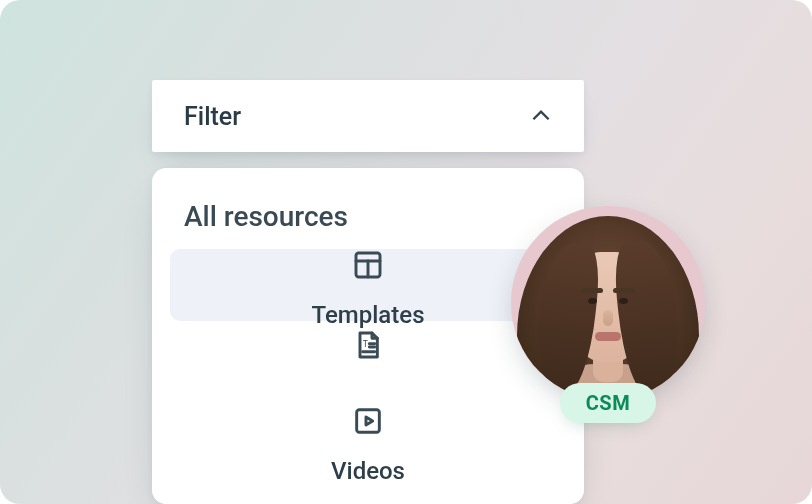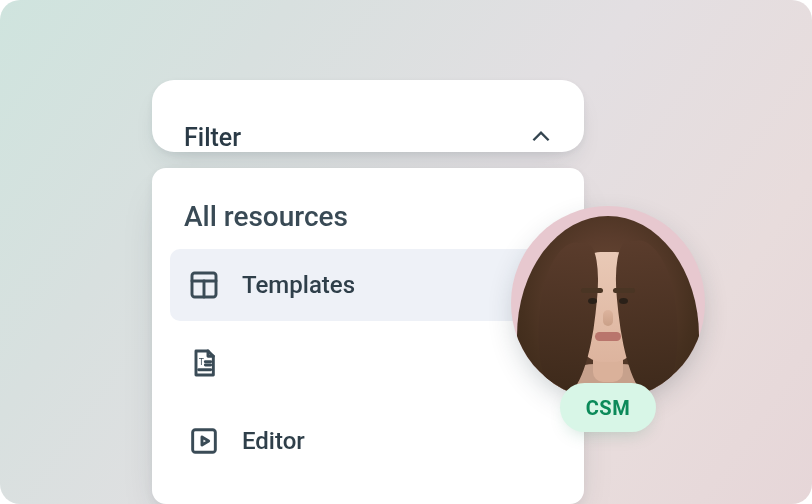--- a/index.html
+++ b/index.html
@@ -10,22 +10,22 @@
     border-radius: 20px;
     position: relative;
   }
 
   
   .filter-card {
     position: absolute;
     left: 152px; top: 80px;
     width: 432px; height: 72px;
     background: #fff;
-    border-radius: 22px;
-    display: flex; align-items: flex-end; justify-content: space-between;
+    border-radius: 2px;
+    display: flex; align-items: center; justify-content: space-between;
     padding: 0 28px 0 32px;
     box-shadow: 0 14px 28px -12px rgba(30,50,60,.18), 0 2px 6px rgba(30,50,60,.06);
   }
   .filter-label { font-size: 25px; font-weight: 500; color: #2a3a46; }
   .chev { width: 30px; height: 30px; display:flex; align-items:center; justify-content:center; }
   .chev svg { width: 26px; height: 26px; stroke: #33444f; stroke-width: 2.2; fill: none; }
 
   
   .list-card {
     position: absolute;
@@ -40,20 +40,21 @@
     font-size: 28px; font-weight: 500; color: #394a55;
     padding: 10px 12px 10px 14px;
   }
   .item-row {
     display:flex; align-items:center; gap: 20px;
     height: 72px;
     border-radius: 10px;
     padding: 0 16px;
     margin-top: 6px;
     cursor: pointer;
+    flex-direction: column;
   }
   .item-row.selected { background: #eef1f7; }
   .item-icon { width: 36px; height: 36px; display:flex; align-items:center; justify-content:center; }
   .item-icon svg { width: 32px; height: 32px; stroke: #3a4b56; stroke-width: 2.2; fill: none; stroke-linejoin: round; stroke-linecap: round; }
   .item-label { font-size: 24px; font-weight: 500; color: #2f3f4a; }
 
   
   .avatar-wrap {
     position: absolute;
     left: 511px; top: 206px;
@@ -111,21 +112,21 @@
     position:absolute; top: 104px; left: 92px; width: 10px; height: 16px;
     background: linear-gradient(#dcb39d,#caa088); border-radius: 6px;
   }
   .avatar .lips {
     position:absolute; top: 126px; left: 84px; width: 26px; height: 9px;
     background:#b9756c; border-radius: 8px;
   }
 
   .badge {
     position:absolute; left: 560px; top: 383px;
-    min-width: 96px; height: 49px;
+    min-width: 96px; height: 40px;
     padding: 0 20px;
     background: #d8f6e7;
     color: #0c8a5a;
     font-weight: 700; font-size: 20px; letter-spacing: .5px;
     border-radius: 999px;
     display:flex; align-items:center; justify-content:center;
     box-shadow: 0 8px 18px -8px rgba(20,120,80,.25);
   }
 </style>
 </head>
@@ -169,21 +170,21 @@
       </span>
     </div>
 
     <div class="item-row">
       <span class="item-icon">
         <svg viewBox="0 0 24 24">
           <rect x="3.5" y="3.5" width="17" height="17" rx="2"></rect>
           <polygon points="10.5 9, 15.5 12, 10.5 15"></polygon>
         </svg>
       </span>
-      <span class="item-label">Editor</span>
+      <span class="item-label">Videos</span>
     </div>
   </div>
 
   <div class="avatar-wrap" aria-label="User portrait">
     <div class="avatar">
       <div class="hair"></div>
       <div class="shoulders"></div>
       <div class="neck"></div>
       <div class="face"></div>
       <div class="hair-front-l"></div>

